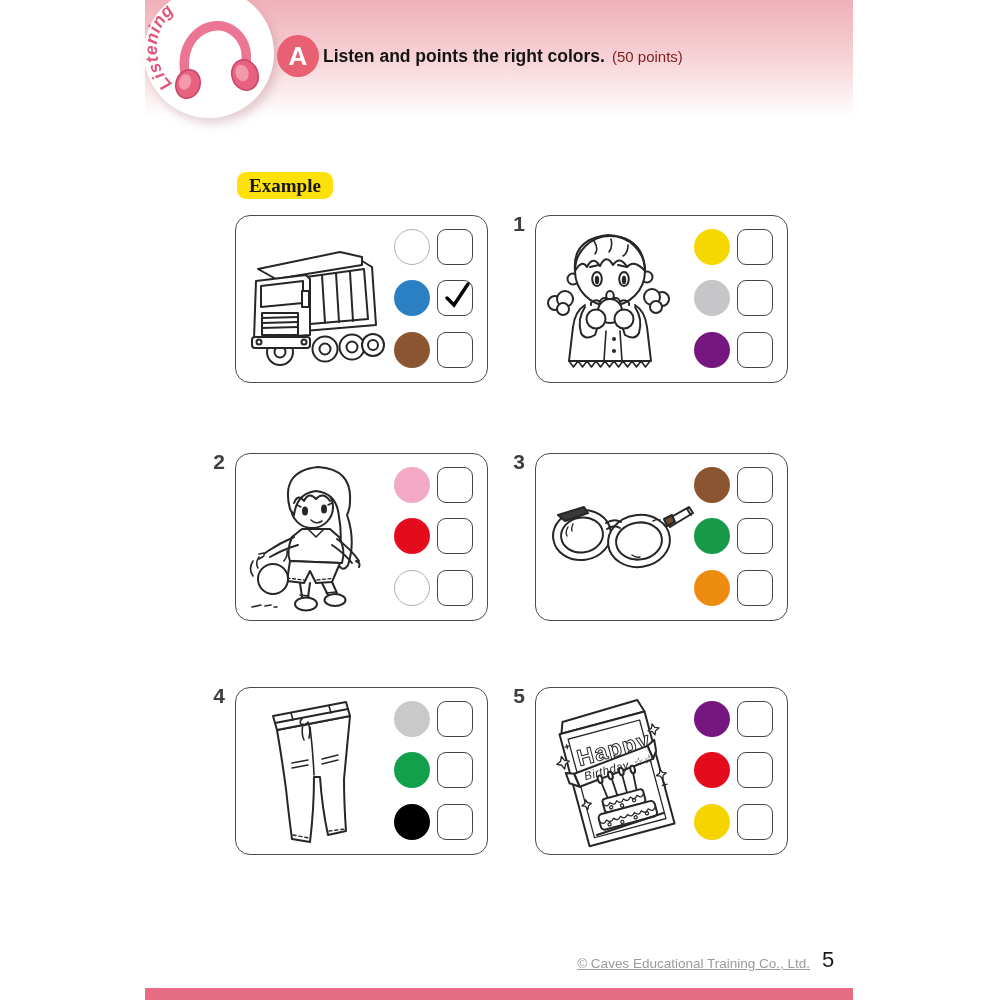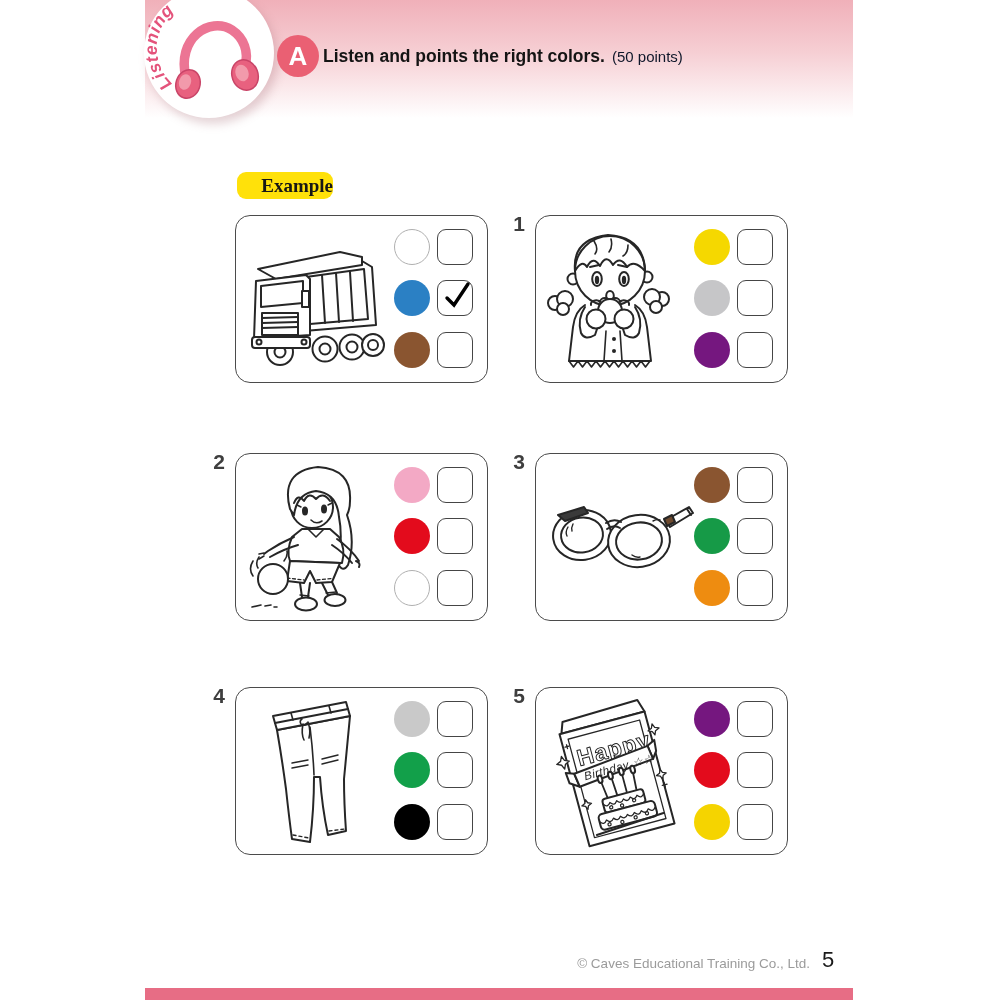--- a/index.html
+++ b/index.html
@@ -11,42 +11,42 @@
   
   .badge{position:absolute;left:144px;top:-12px;width:130px;height:130px;border-radius:50%;
          background:#fff;box-shadow:4px 6px 10px rgba(160,100,110,.28);}
   .badge svg{position:absolute;left:0;top:0;overflow:visible;}
   
   .a-circle{position:absolute;left:277px;top:35px;width:42px;height:42px;border-radius:50%;
             background:#ea6073;color:#fff;font-weight:bold;font-size:26px;
             display:flex;align-items:center;justify-content:center;}
   .instruction{position:absolute;left:323px;top:46px;font-size:17.5px;font-weight:bold;color:#141414;
                white-space:nowrap;}
-  .instruction .points{font-size:15px;color:#0f172a;font-weight:normal;margin-left:7px;}
+  .instruction .points{font-size:15px;color:#7f1d1d;font-weight:normal;margin-left:7px;}
   
   .example-pill{position:absolute;left:237px;top:172px;width:96px;height:27px;background:#ffe10a;
-                border-radius:9px;display:flex;align-items:center;justify-content:flex-end;
+                border-radius:9px;display:flex;align-items:center;justify-content:center;
                 font-family:"Liberation Serif",serif;font-weight:bold;font-size:19px;color:#161616;}
   
   .item{position:absolute;width:253px;height:168px;}
   .ibox{position:absolute;inset:0;border:1.7px solid #4b4b4b;border-radius:15px;background:#fff;}
   .inum{position:absolute;left:-29px;top:-3px;width:26px;text-align:center;
         font-size:21px;font-weight:bold;color:#3e3e3e;}
   .illus{position:absolute;left:5px;top:4px;width:152px;height:158px;}
   .illus svg{overflow:visible;}
   .swatch{position:absolute;left:159px;width:36px;height:36px;border-radius:50%;box-sizing:border-box;}
   .swatch.is-white{border:1.6px solid #b0b0b0;}
   .cbox{position:absolute;left:202px;width:36px;height:36px;border:1.8px solid #454545;
         border-radius:9px;background:#fff;box-sizing:border-box;}
   .r0{top:14px}.r1{top:65px}.r2{top:117px}
   .check{position:absolute;left:1px;top:-4px;width:36px;height:36px;overflow:visible;}
   .check path{stroke:#000;stroke-width:3.4;fill:none;stroke-linecap:round;stroke-linejoin:miter;}
   
   .copyright{position:absolute;left:520px;top:956px;width:290px;text-align:right;
-             font-size:13.5px;color:#9b9b9b;}
+             font-size:13.5px;color:#9b9b9b;text-decoration:underline;}
   .pagenum{position:absolute;left:822px;top:947px;font-size:22px;color:#1a1a1a;}
   .bottom-bar{position:absolute;left:145px;top:988px;width:708px;height:12px;background:#e76d85;}
   
   .art{stroke:#262626;stroke-width:2;fill:#fff;stroke-linecap:round;stroke-linejoin:round;}
   .thin{stroke-width:1.4;fill:none;}
   svg text{font-family:"Liberation Sans",sans-serif;}
 </style>
 </head>
 <body>
 

